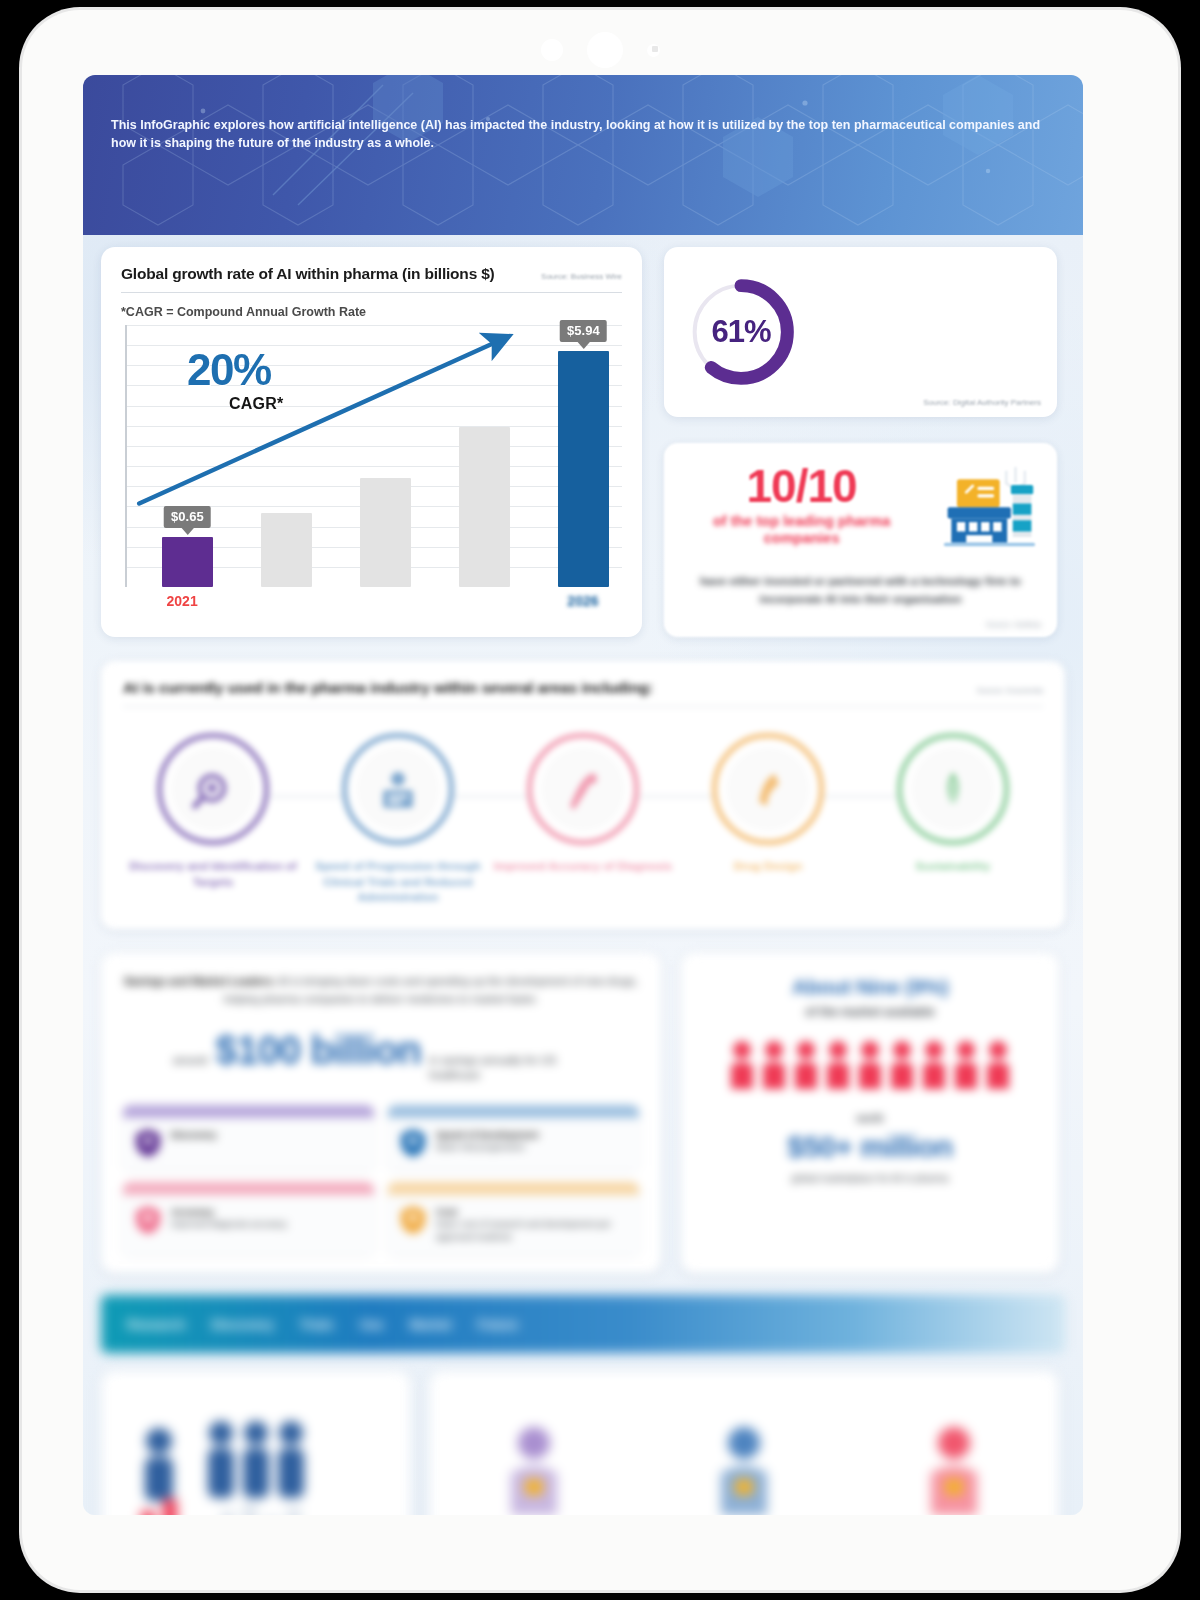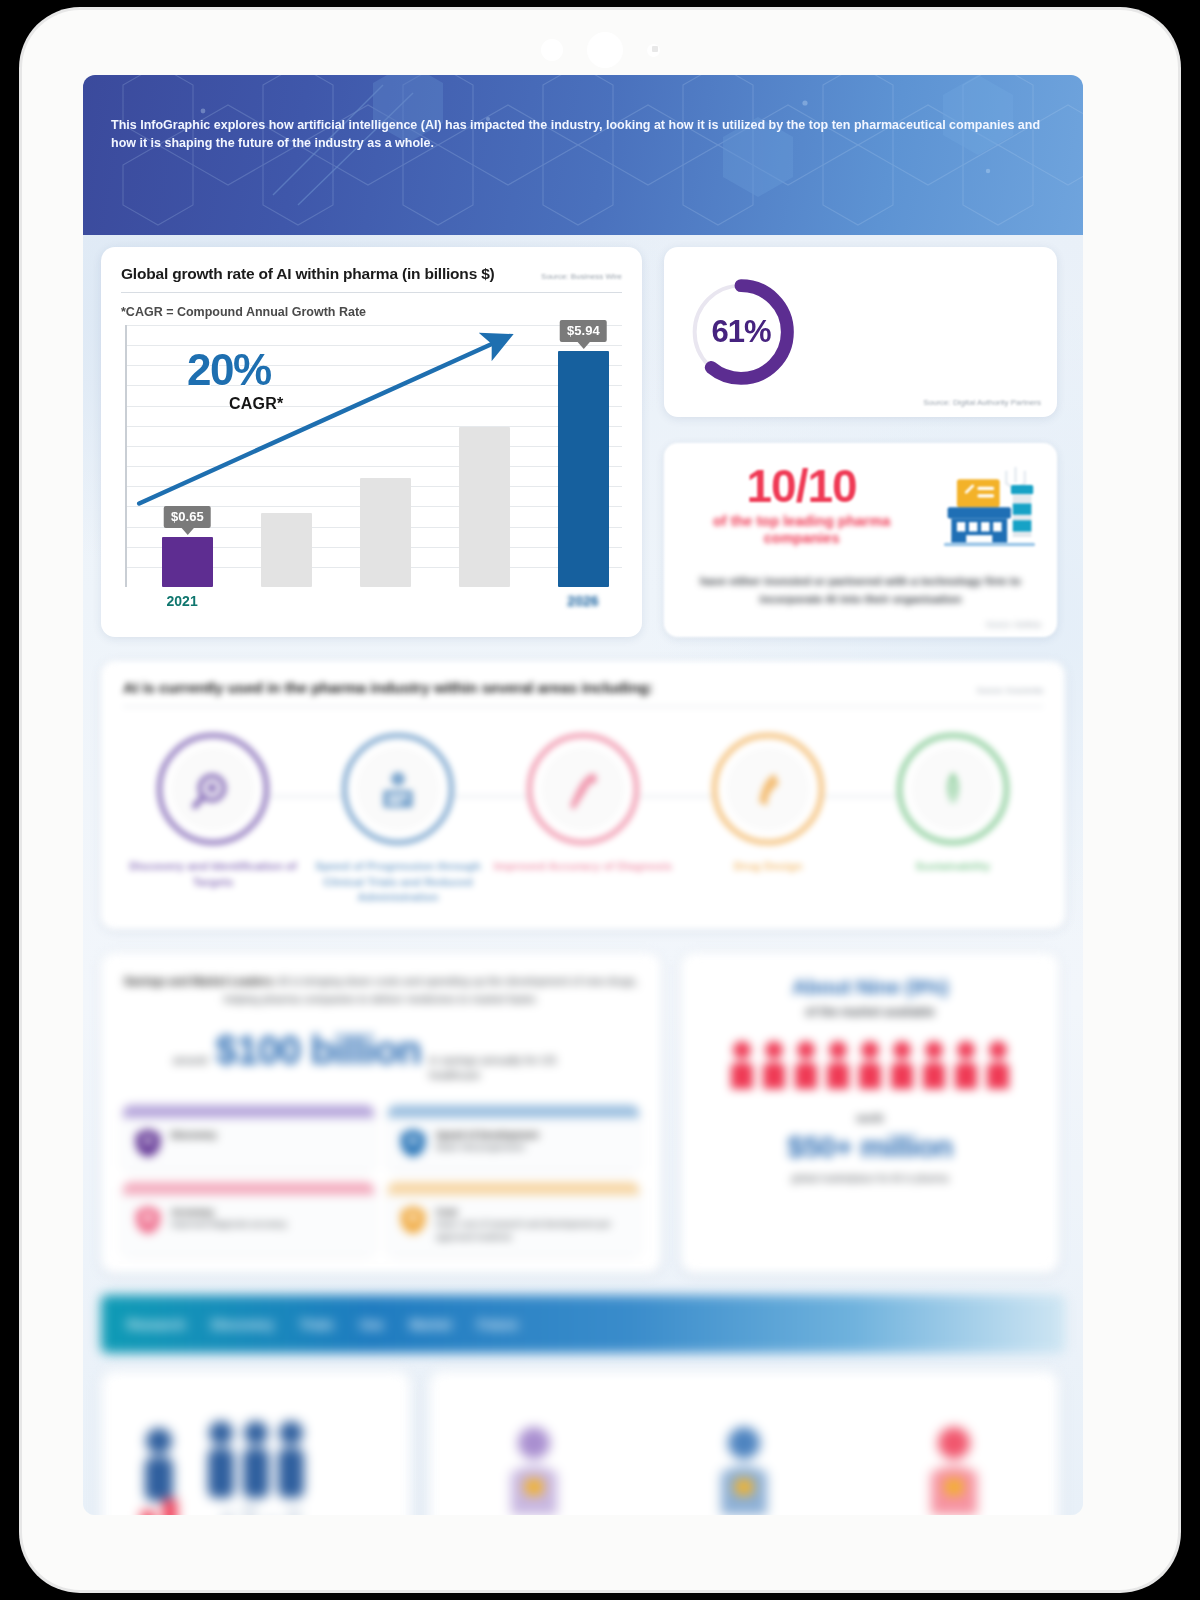--- a/index.html
+++ b/index.html
@@ -312,21 +312,21 @@
                 <marker id="ah" markerWidth="7" markerHeight="7" refX="4.2" refY="3.5" orient="auto">
                   <path d="M0,0 L7,3.5 L0,7 L1.6,3.5 Z" fill="#1e6fb0"></path>
                 </marker>
               </defs>
               <line x1="14" y1="176" x2="372" y2="14" stroke="#1e6fb0" stroke-width="4.4" marker-end="url(#ah)" stroke-linecap="round"></line>
             </svg>
             <div id="big-cagr">20%</div>
             <div id="cagr-sub">CAGR*</div>
           </div>
           <div id="xaxis">
-              <div class="xlab" style="left: calc(12.2%); transform: translateX(-50%); color: #0f766e;">2021</div>
+              <div class="xlab" style="left: calc(12.2%); transform: translateX(-50%); color: #ef4444;">2021</div>
               <div class="xlab" style="left: calc(92.2%); transform: translateX(-50%); color: rgb(22, 96, 158); filter: blur(2px);">2026</div>
             </div>
         </div>
 
         <div id="right-col">
 
           <div id="donut-card" class="card">
             <div id="donut-wrap">
               <svg viewBox="0 0 42 42">
                 <circle cx="21" cy="21" r="16.5" fill="none" stroke="#e9e6f0" stroke-width="1.4"></circle>

